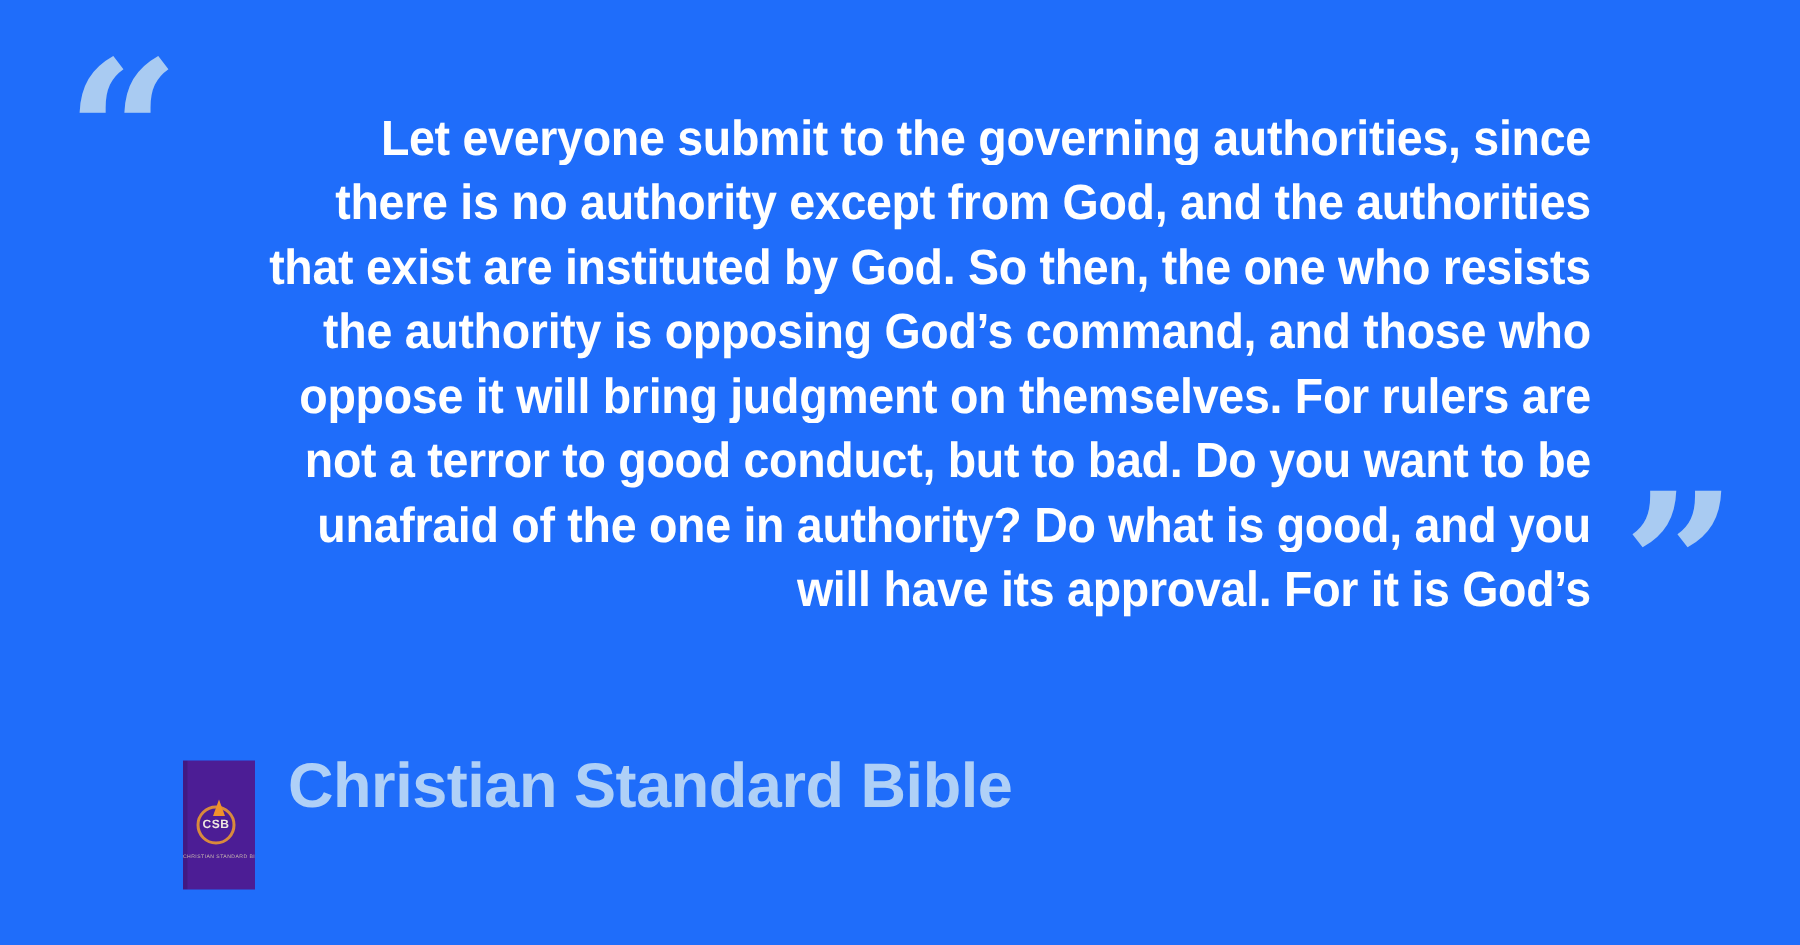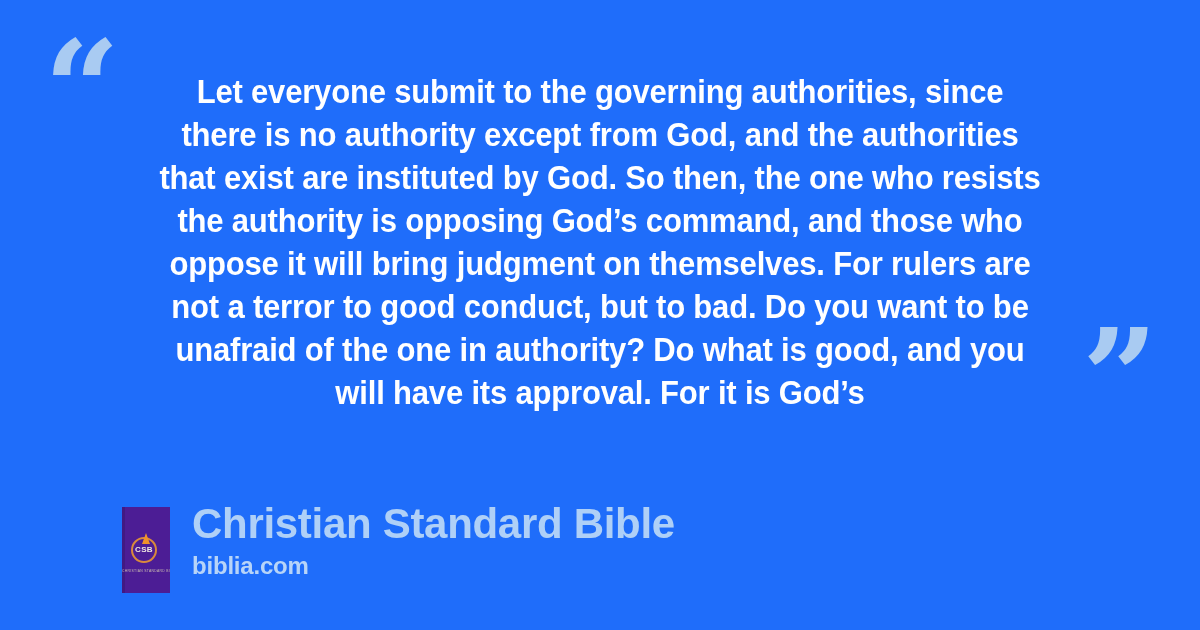--- a/index.html
+++ b/index.html
@@ -42,21 +42,21 @@
     top: 312px;
     font-size: 132px;
   }
 
   
   #quote-block {
     position: absolute;
     left: 110px;
     top: 70px;
     width: 980px;
-    text-align: center;
+    text-align: right;
   }
   .quote-line {
     display: block;
     color: #ffffff;
     font-family: "Liberation Sans", sans-serif;
     font-weight: 700;
     font-size: 33px;
     line-height: 43px;
     letter-spacing: -0.2px;
     white-space: nowrap;
@@ -192,18 +192,17 @@
       <div class="emblem">
         <div class="emblem-ring"></div>
         <div class="emblem-flame"></div>
         <div class="emblem-text">CSB</div>
       </div>
       <div class="cover-footline">CHRISTIAN STANDARD BIBLE</div>
     </div>
 
     <div id="footer-text">
       <div id="source-title">Christian Standard Bible</div>
-      <div id="source-url">biblia.com</div>
     </div>
 
   </div>
 
 </div>
 
 </body></html>

